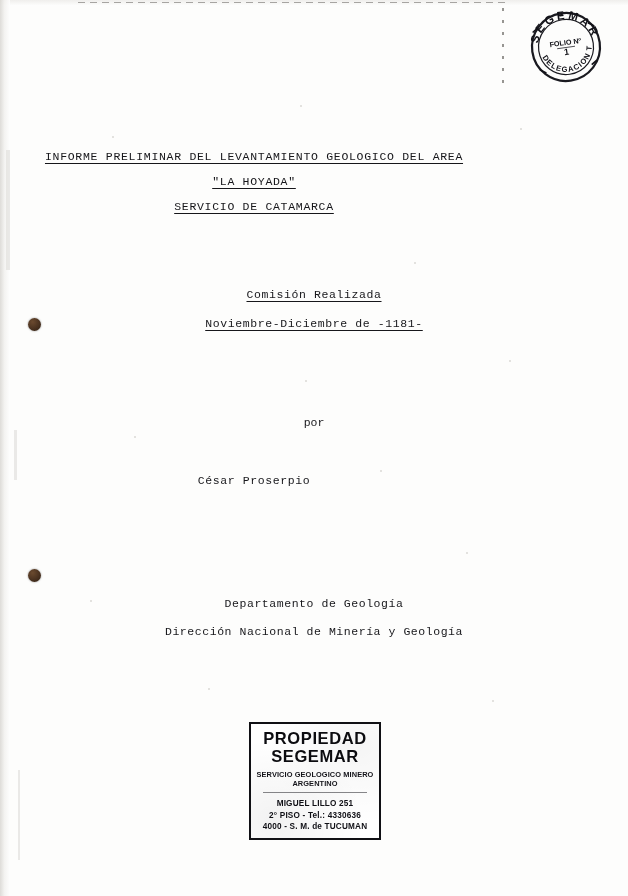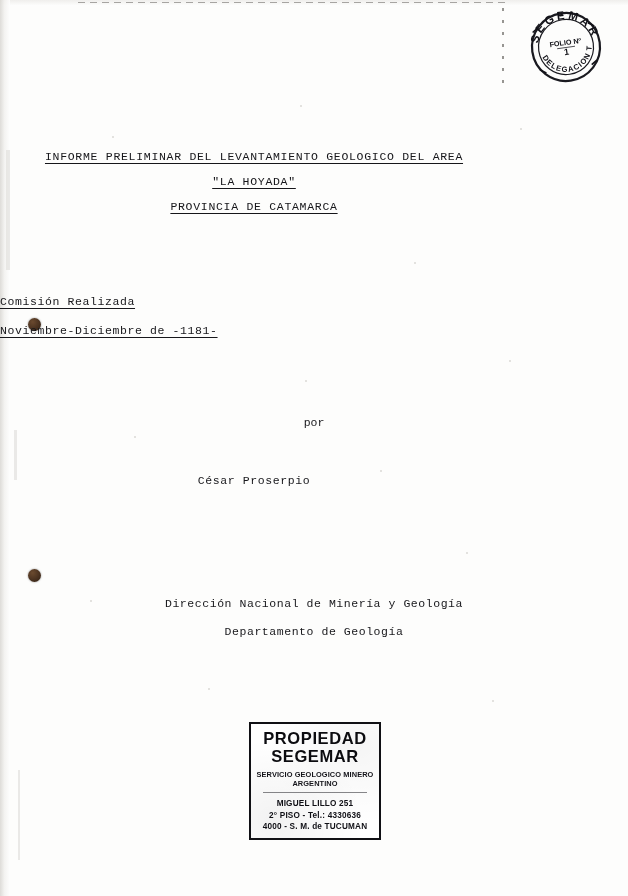--- a/index.html
+++ b/index.html
@@ -92,23 +92,23 @@
   }
   .titleblock .line {
     margin-bottom: 12px;
     white-space: nowrap;
   }
   .u { text-decoration: underline; text-underline-offset: 2.5px; }
 
   .mid-block {
     position: absolute;
     left: 0;
-    top: 295px;
-    width: 628px;
-    text-align: left;
+    top: 288px;
+    width: 628px;
+    text-align: center;
     font-size: 11.5px;
     letter-spacing: .6px;
     color: #17171b;
   }
   .mid-block .line { margin-bottom: 16px; white-space: nowrap; }
 
   .by-word {
     position: absolute;
     left: 0;
     top: 416px;
@@ -272,35 +272,35 @@
       </g>
     </svg>
   </div>
 
   <div class="hole h1"></div>
   <div class="hole h2"></div>
 
   <div class="titleblock">
     <div class="line u">INFORME PRELIMINAR DEL LEVANTAMIENTO GEOLOGICO DEL AREA</div>
     <div class="line u">"LA HOYADA"</div>
-    <div class="line u">PROVINCIA DE CATAMARCA</div>
+    <div class="line u">SERVICIO DE CATAMARCA</div>
   </div>
 
   <div class="mid-block">
     <div class="line u">Comisión Realizada</div>
     <div class="line u">Noviembre-Diciembre de -1181-</div>
   </div>
 
   <div class="by-word">por</div>
 
   <div class="author">César Proserpio</div>
 
   <div class="dept-block">
+    <div class="line">Departamento de Geología</div>
     <div class="line">Dirección Nacional de Minería y Geología</div>
-    <div class="line">Departamento de Geología</div>
   </div>
 
   <div class="stamp">
     <div class="inner">
       <div class="l1">PROPIEDAD</div>
       <div class="l2">SEGEMAR</div>
       <div class="l3 blur">SERVICIO GEOLOGICO MINERO ARGENTINO</div>
       <div class="sep"></div>
       <div class="l4">MIGUEL LILLO 251</div>
       <div class="l5">2° PISO - Tel.: 4330636</div>

